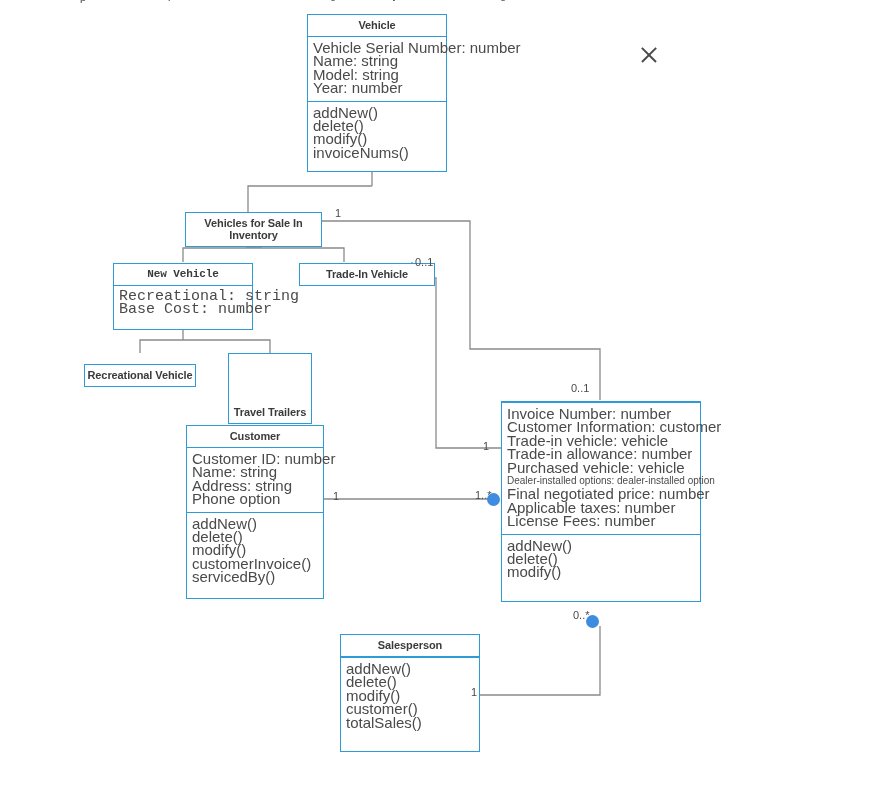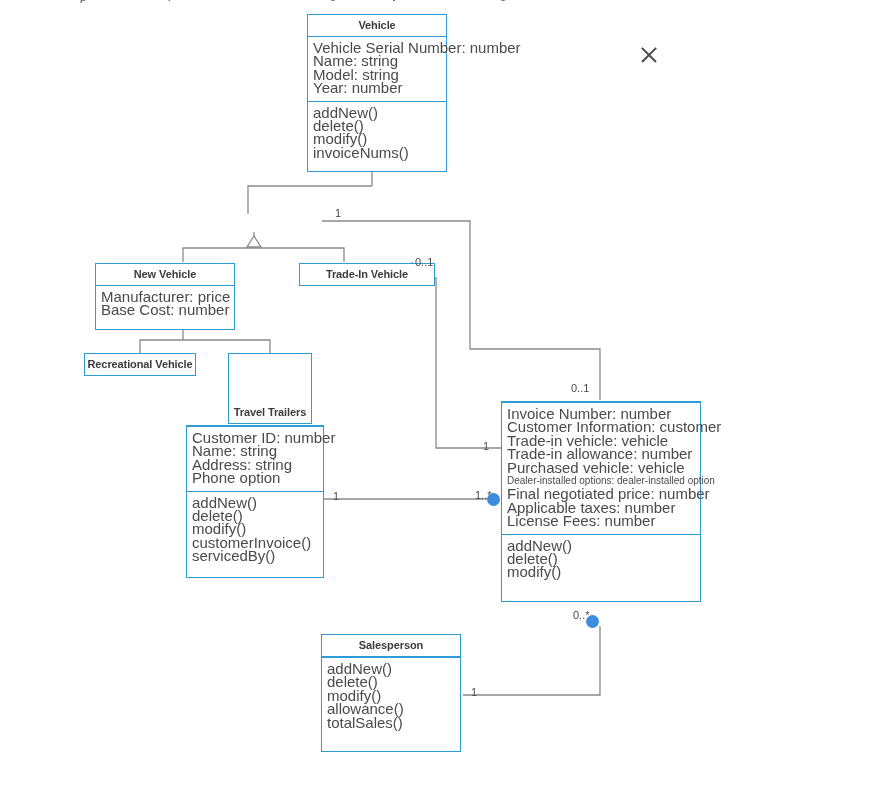--- a/index.html
+++ b/index.html
@@ -164,43 +164,47 @@
     </div>
     <div class="uml-sep"></div>
     <div class="uml-compartment" style="padding-bottom:12px;">
       <div>addNew()</div>
       <div>delete()</div>
       <div>modify()</div>
       <div>invoiceNums()</div>
     </div>
   </div>
 
-
-  <div class="uml-class" style="left:95px; top:263px; width:140px;">
+  <div class="uml-class" style="left:185px; top:212px; width:137px;">
+    <div class="uml-title" style="padding:4px 3px 5px 3px;">Vehicles for Sale In Inventory</div>
+  </div>
+
+  <div class="uml-class" style="left:113px; top:263px; width:140px;font-family:Liberation Mono, monospace;">
     <div class="uml-title">New Vehicle</div>
     <div class="uml-sep"></div>
     <div class="uml-compartment" style="padding-bottom:12px;">
-      <div>Manufacturer: price</div>
+      <div>Recreational: string</div>
       <div>Base Cost: number</div>
     </div>
   </div>
 
   <div class="uml-class" style="left:276px; top:263px; width:136px;margin-left:23px;">
     <div class="uml-title">Trade-In Vehicle</div>
   </div>
 
-  <div class="uml-class" style="left:84px; top:353px; width:112px;">
+  <div class="uml-class" style="left:84px; top:364px; width:112px;">
     <div class="uml-title" style="padding:4px 2px 5px 2px;">Recreational Vehicle</div>
   </div>
 
   <div class="uml-class" style="left:228px; top:353px; width:84px;">
     <div class="uml-title" style="padding:4px 2px 5px 2px;margin-top:48px;">Travel Trailers</div>
   </div>
 
   <div class="uml-class" style="left:186px; top:425px; width:138px;">
+    <div class="uml-title">Customer</div>
     <div class="uml-sep"></div>
     <div class="uml-compartment">
       <div>Customer ID: number</div>
       <div>Name: string</div>
       <div>Address: string</div>
       <div>Phone option</div>
     </div>
     <div class="uml-sep"></div>
     <div class="uml-compartment" style="padding-bottom:14px;">
       <div>addNew()</div>
@@ -225,29 +229,29 @@
       <div>License Fees: number</div>
     </div>
     <div class="uml-sep"></div>
     <div class="uml-compartment" style="padding-bottom:22px;">
       <div>addNew()</div>
       <div>delete()</div>
       <div>modify()</div>
     </div>
   </div>
 
-  <div class="uml-class" style="left:321px; top:634px; width:140px;">
+  <div class="uml-class" style="left:340px; top:634px; width:140px;">
     <div class="uml-title">Salesperson</div>
     <div class="uml-sep"></div>
     <div class="uml-sep"></div>
     <div class="uml-compartment" style="padding-bottom:22px;">
       <div>addNew()</div>
       <div>delete()</div>
       <div>modify()</div>
-      <div>allowance()</div>
+      <div>customer()</div>
       <div>totalSales()</div>
     </div>
   </div>
 
   <div class="mult" style="left:335px; top:207px;">1</div>
 
   <div class="mult" style="left:415px; top:256px;">0..1</div>
 
   <div class="mult" style="left:571px; top:382px;">0..1</div>
 

